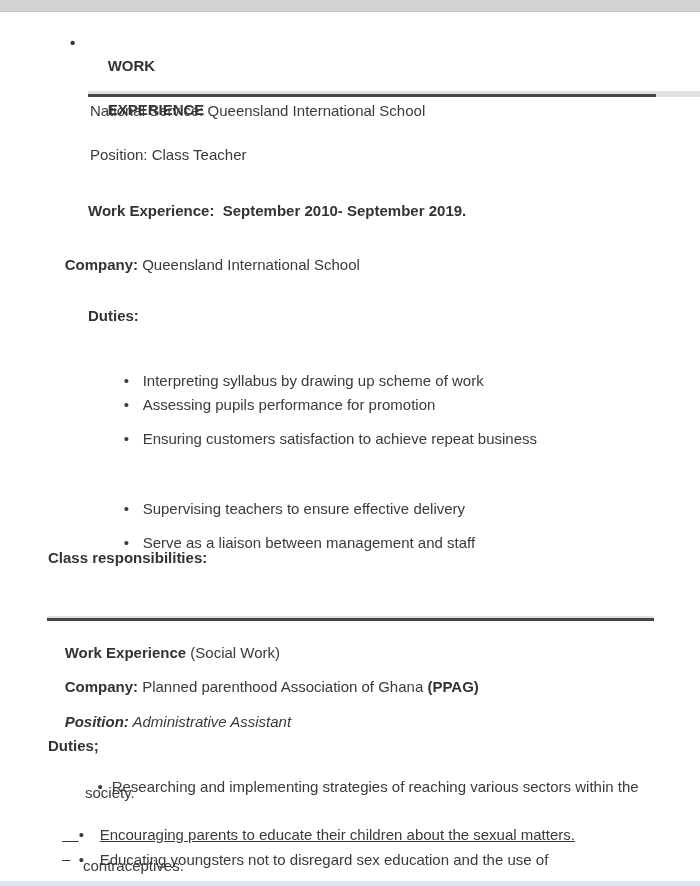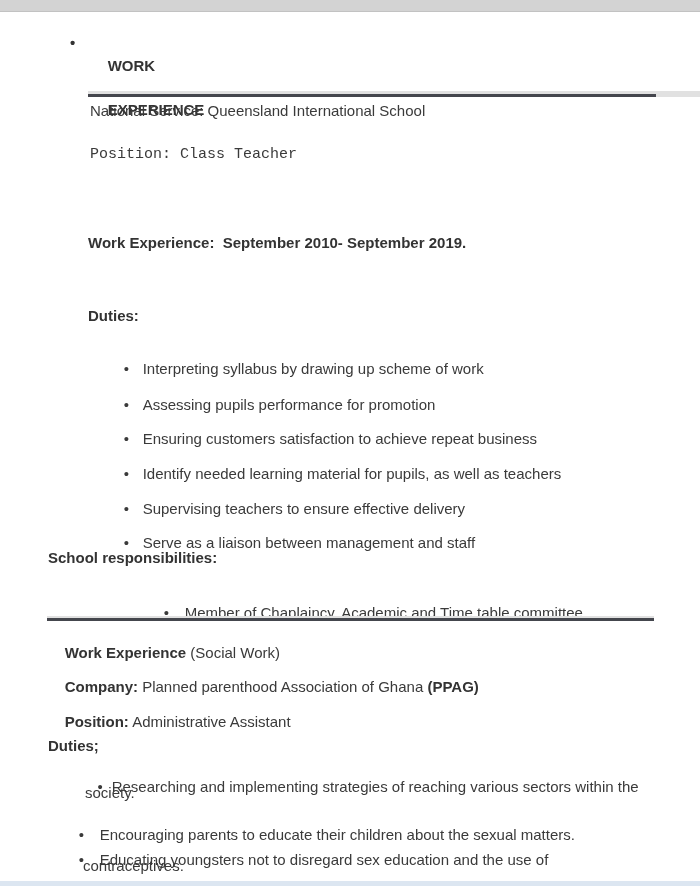--- a/index.html
+++ b/index.html
@@ -32,76 +32,73 @@
   <div class="line bold two" style="left:91px; top:33px;">
     <span>WORK</span><br>
     <span>EXPERIENCE</span>
   </div>
 
   <div class="rule rule-light" style="left:88px; top:91px; width:612px; height:3px;"></div>
   <div class="rule rule-dark" style="left:88px; top:94px; width:568px; height:3px;"></div>
   <div class="rule rule-light" style="left:656px; top:94px; width:44px; height:3px;"></div>
 
   <div class="line" style="left:90px; top:101px;">National Service: Queensland International School</div>
-  <div class="line" style="left:90px; top:145px;font-family:Liberation Mono, monospace;">Position: Class Teacher</div>
+  <div class="line" style="left:90px; top:145px;">Position: Class Teacher</div>
 
-  <div class="line bold" style="left:88px; top:201px;margin-top:32px;">Work Experience:  September 2010- September 2019.</div>
+  <div class="line bold" style="left:88px; top:201px;">Work Experience:  September 2010- September 2019.</div>
 
+  <div class="line" style="left:48px; top:236px;">
+    <span class="bold">Company:</span><span> Queensland International School</span>
+  </div>
 
 
   <div class="line bold" style="left:88px; top:306px;">Duties:</div>
 
-  <div class="line" style="left:107px; top:340px;">
+  <div class="line" style="left:107px; top:352px;">
     <span class="dot w19">•</span><span>Interpreting syllabus by drawing up scheme of work</span>
   </div>
   <div class="line" style="left:107px; top:376px;">
     <span class="dot w19">•</span><span>Assessing pupils performance for promotion</span>
   </div>
   <div class="line" style="left:107px; top:410px;">
     <span class="dot w19">•</span><span>Ensuring customers satisfaction to achieve repeat business</span>
   </div>
-  <div class="line" style="left:107px; top:445px;">
-    <span class="dot w19">•</span><span>Identify needed learning material for pupils, as well as teachers</span>
-  </div>
   <div class="line" style="left:107px; top:480px;">
     <span class="dot w19">•</span><span>Supervising teachers to ensure effective delivery</span>
   </div>
   <div class="line" style="left:107px; top:514px;">
     <span class="dot w19">•</span><span>Serve as a liaison between management and staff</span>
   </div>
 
-  <div class="line bold" style="left:48px; top:548px;">School responsibilities:</div>
+  <div class="line bold" style="left:48px; top:548px;">Class responsibilities:</div>
 
-  <div class="line" style="left:147px; top:584px;">
-    <span class="dot w21">•</span><span>Member of Chaplaincy, Academic and Time table committee</span>
-  </div>
 
   <div class="rule rule-light" style="left:47px; top:616px; width:607px; height:2px;"></div>
   <div class="rule rule-dark" style="left:47px; top:618px; width:607px; height:3px;"></div>
 
   <div class="line" style="left:48px; top:624px;">
     <span class="bold">Work Experience</span><span> (Social Work)</span>
   </div>
 
   <div class="line" style="left:48px; top:658px;">
     <span class="bold">Company:</span><span> Planned parenthood Association of Ghana </span><span class="bold">(PPAG)</span>
   </div>
 
-  <div class="line" style="left:48px; top:693px;">
+  <div class="line" style="left:48px; top:693px;font-style:italic;">
     <span class="bold">Position:</span><span> Administrative Assistant</span>
   </div>
 
   <div class="line bold" style="left:48px; top:727px;margin-top:9px;">Duties;</div>
 
   <div class="line" style="left:72px; top:758px;text-align:center;">
     <span class="dot w23">•</span><span>Researching and implementing strategies of reaching various sectors within the</span>
   </div>
   <div class="line" style="left:85px; top:783px;">society.</div>
 
-  <div class="line" style="left:62px; top:806px;">
+  <div class="line" style="left:62px; top:806px;text-decoration:underline;">
     <span class="dot w21">•</span><span>Encouraging parents to educate their children about the sexual matters.</span>
   </div>
 
   <div class="line" style="left:62px; top:831px;">
     <span class="dot w21">•</span><span>Educating youngsters not to disregard sex education and the use of</span>
   </div>
   <div class="line" style="left:83px; top:856px;">contraceptives.</div>
 
   <div class="line" style="left:72px; top:871px;">
     

